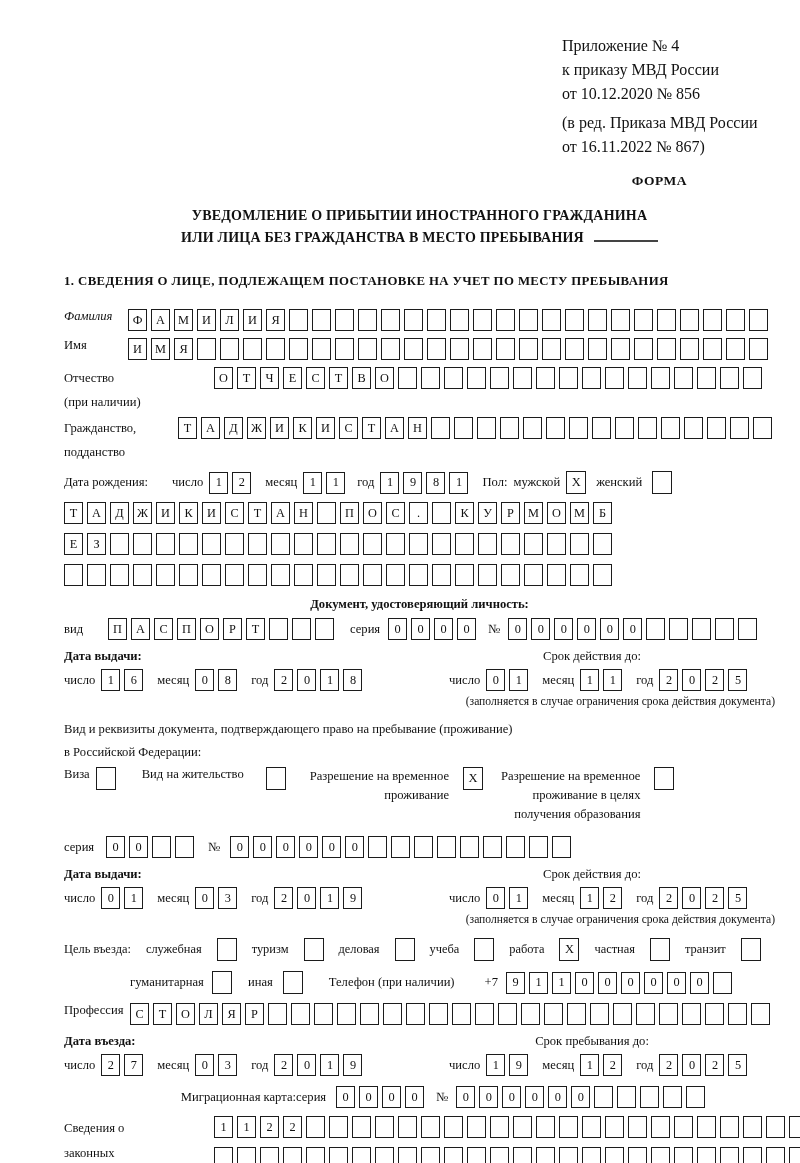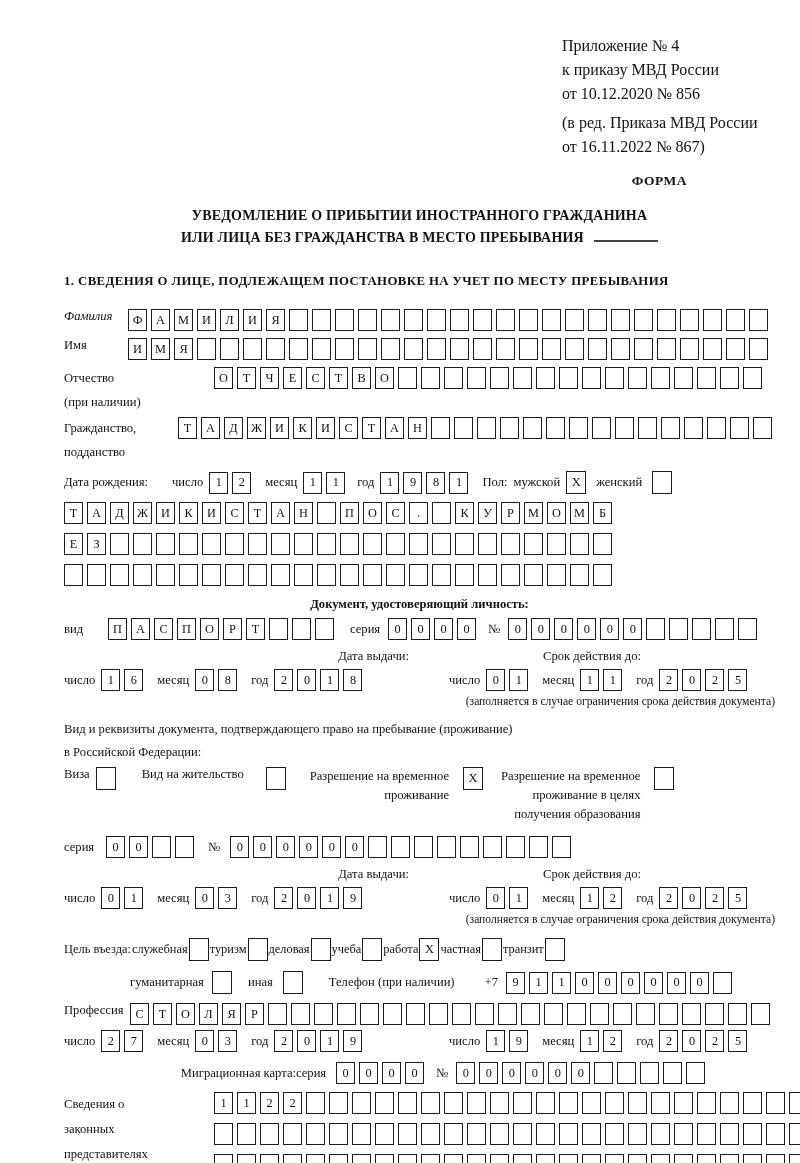--- a/index.html
+++ b/index.html
@@ -17,31 +17,31 @@
   .cell{box-sizing:border-box;flex:none;width:19px;height:22px;border:1.6px solid #1c1c1c;margin-right:4px;
         display:inline-flex;align-items:center;justify-content:center;font-size:12.3px;background:#fff;}
   .chk{box-sizing:border-box;flex:none;width:20px;height:23px;border:1.6px solid #1c1c1c;display:inline-flex;
        align-items:center;justify-content:center;font-size:12.5px;}
   .ml6{margin-left:6px;} .ml8{margin-left:8px;} .ml10{margin-left:10px;}
   .mr6{margin-right:6px;}
   .stack{line-height:1.9;}
   .boxcol .cells{margin-bottom:9px;}
   .center-bold{text-align:center;font-weight:bold;font-size:12.6px;margin-top:10px;}
   .dual{display:flex;font-size:12.6px;margin-top:9px;}
-  .dual .d1{width:345px;text-align:right;}
+  .dual .d1{width:345px;text-align:left;font-weight:bold;}
   .dual .d2{flex:1;text-align:center;}
   .daterow{display:flex;align-items:center;margin-top:5px;font-size:12.6px;}
   .dgroup{display:flex;align-items:center;}
   .dgroup .dl{margin-right:6px;}
   .dgroup .cells{margin-right:10px;}
   .footnote{text-align:right;font-size:11.6px;margin-top:4px;}
   .para{font-size:12.6px;margin-top:10px;line-height:1.8;}
   .chkline{display:flex;align-items:flex-start;margin-top:4px;font-size:12.6px;}
   .cc{text-align:right;line-height:1.5;}
-  .purpose{display:flex;align-items:center;gap:1px;font-size:12.4px;margin-top:12px;flex-wrap:nowrap;}
+  .purpose{display:flex;align-items:center;gap:15px;font-size:12.4px;margin-top:12px;flex-wrap:nowrap;}
 </style>
 </head>
 <body>
 
 <div class="page">
 
   <div class="hdr">
     <div>Приложение № 4</div>
     <div>к приказу МВД России</div>
     <div>от 10.12.2020 № 856</div>
@@ -550,20 +550,24 @@
         <span class="cell"></span>
         <span class="cell"></span>
         <span class="cell"></span>
         <span class="cell"></span>
         <span class="cell"></span>
         <span class="cell"></span>
         <span class="cell"></span>
       </span>
   </div>
 
+  <div class="dual">
+    <div class="d1">Дата въезда:</div>
+    <div class="d2">Срок пребывания до:</div>
+  </div>
   <div class="daterow">
     <span class="dgroup" style="width:345px;">
       <span class="dl">число</span>
       <span class="cells">
           <span class="cell">2</span>
           <span class="cell">7</span>
         </span>
       <span class="dl">месяц</span>
       <span class="cells">
           <span class="cell">0</span>

